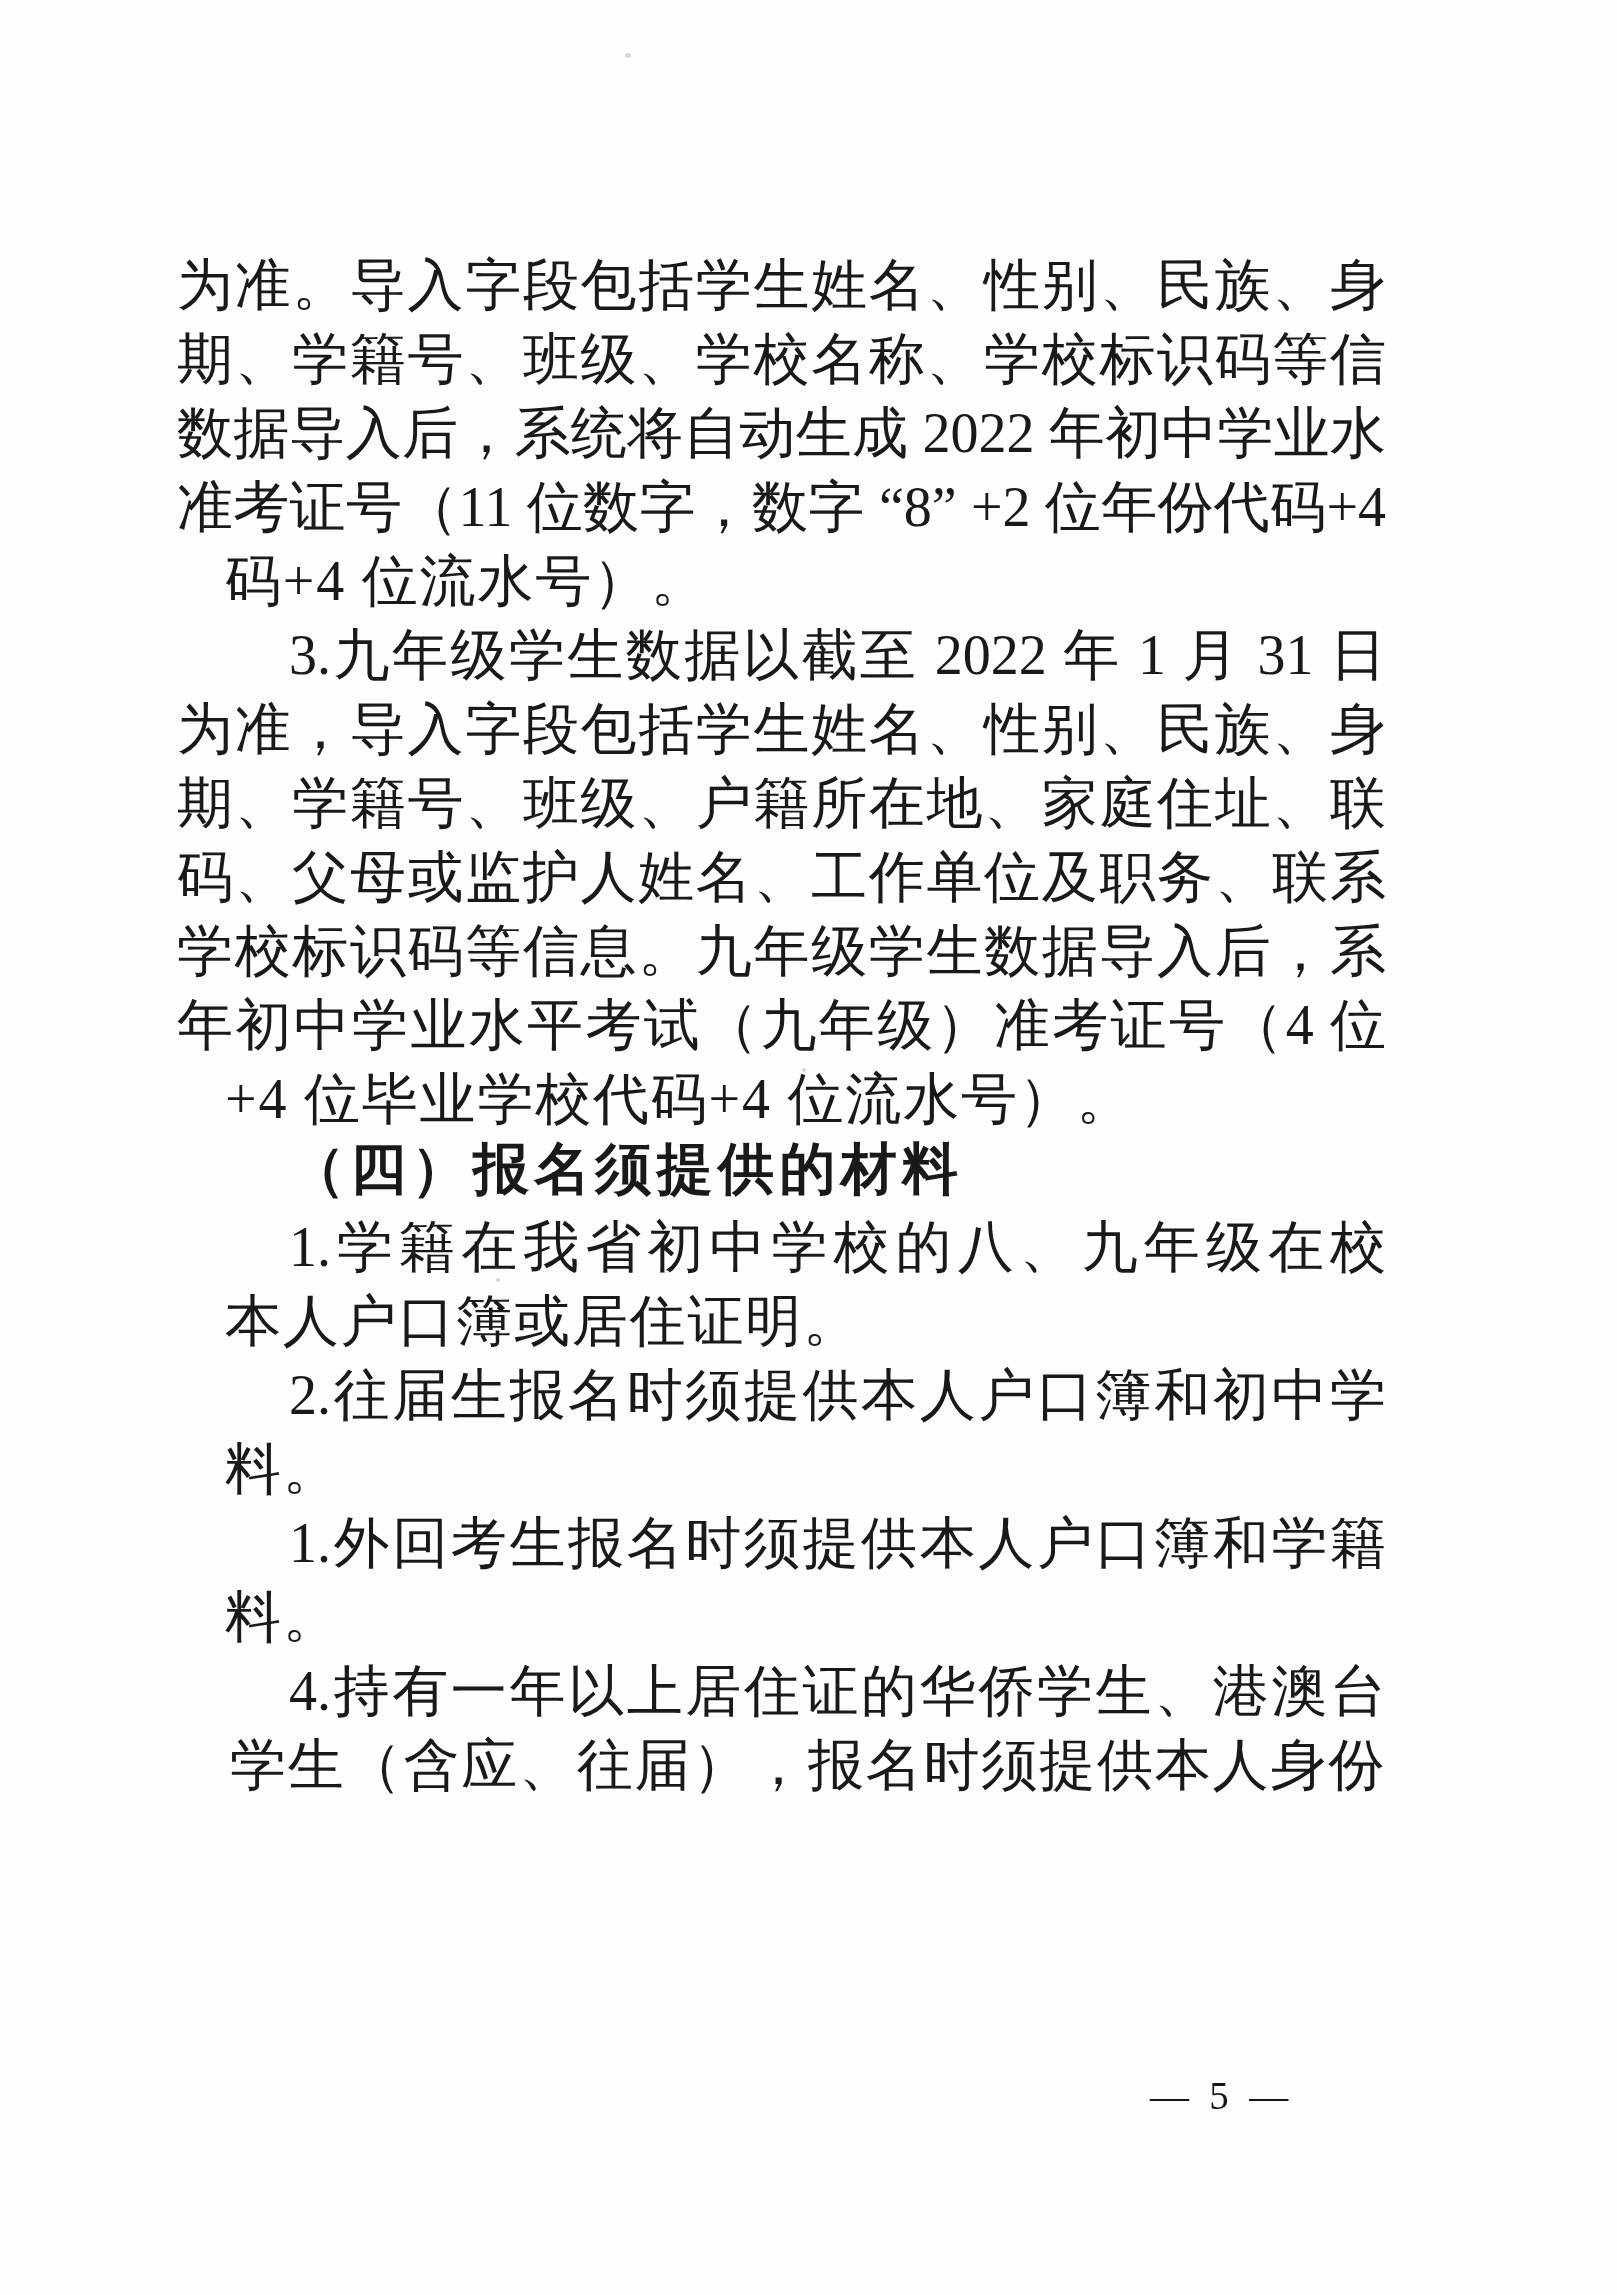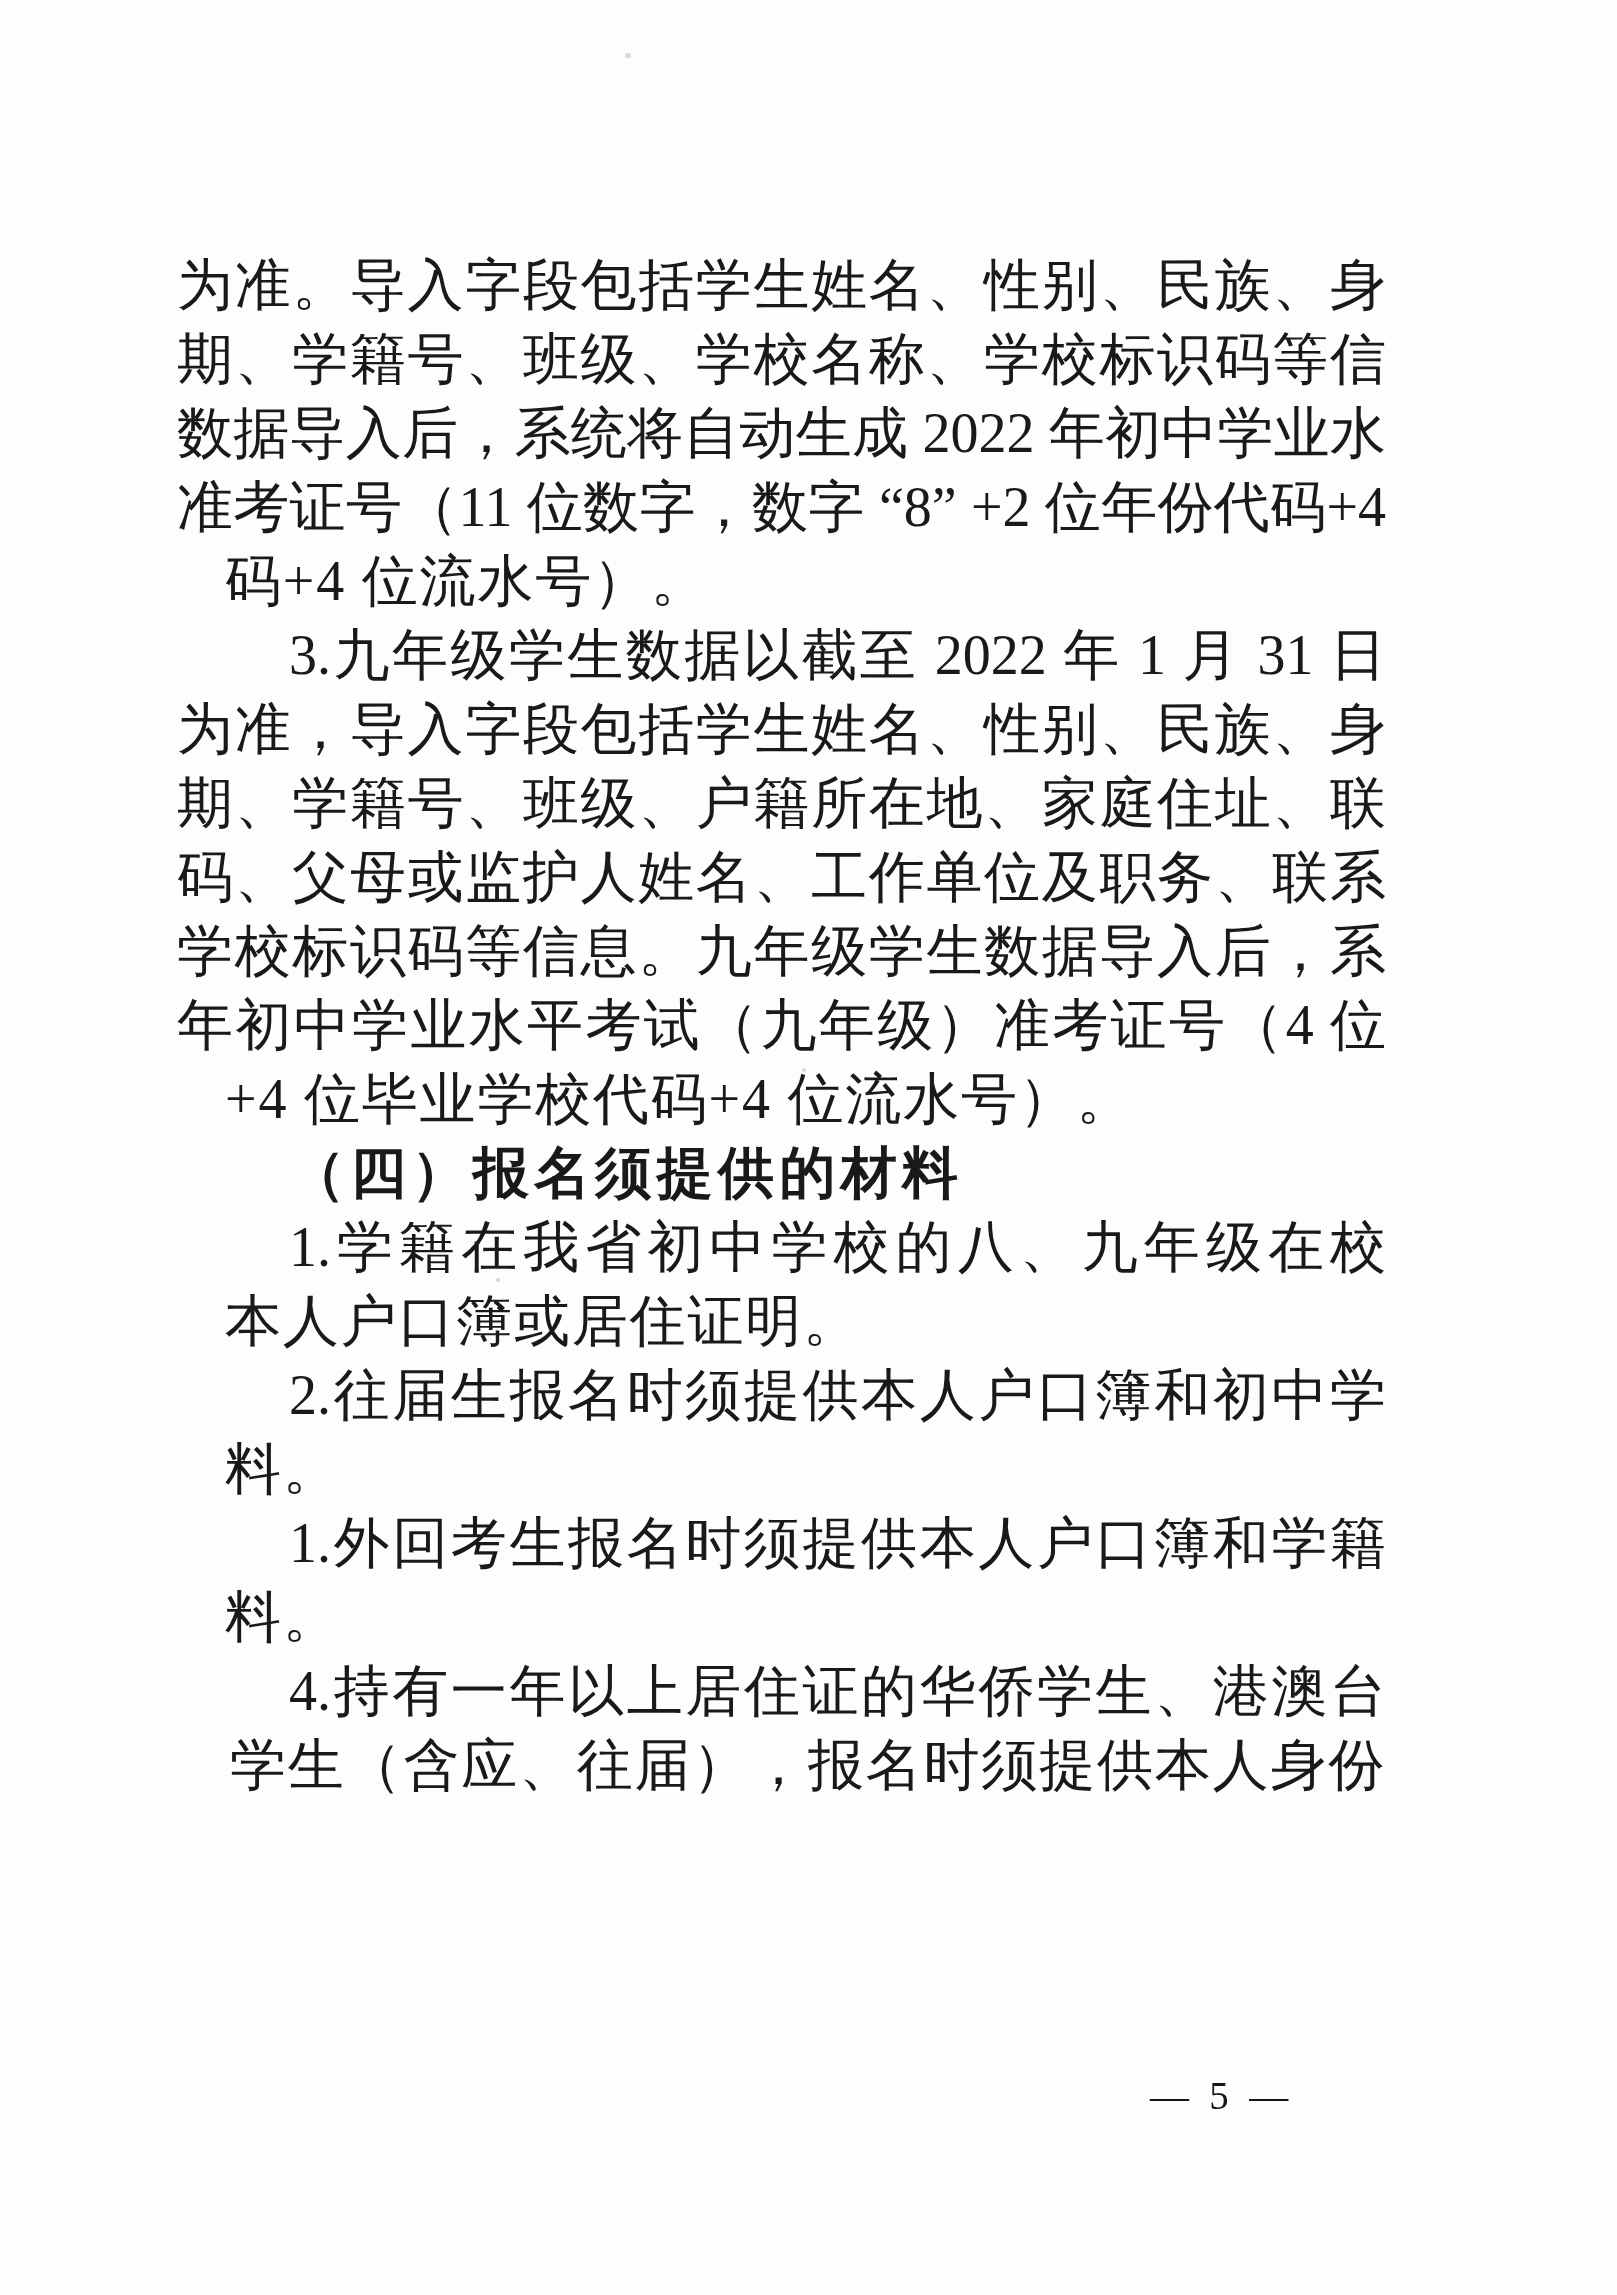--- a/index.html
+++ b/index.html
@@ -40,20 +40,21 @@
     text-align: right;
     text-align-last: left;
     letter-spacing: 1.8px;
     margin-left: 48px;
   }
   .line.heading {
     font-weight: 600;
     letter-spacing: 5.3px;
     text-align: left;
     text-align-last: left;
+    font-family: Liberation Mono, monospace;
   }
   .footer-page-number {
     position: absolute;
     left: 1150px;
     top: 2069px;
     font-size: 39px;
     line-height: 53px;
     letter-spacing: 5.3px;
     color: #161616;
     white-space: nowrap;

